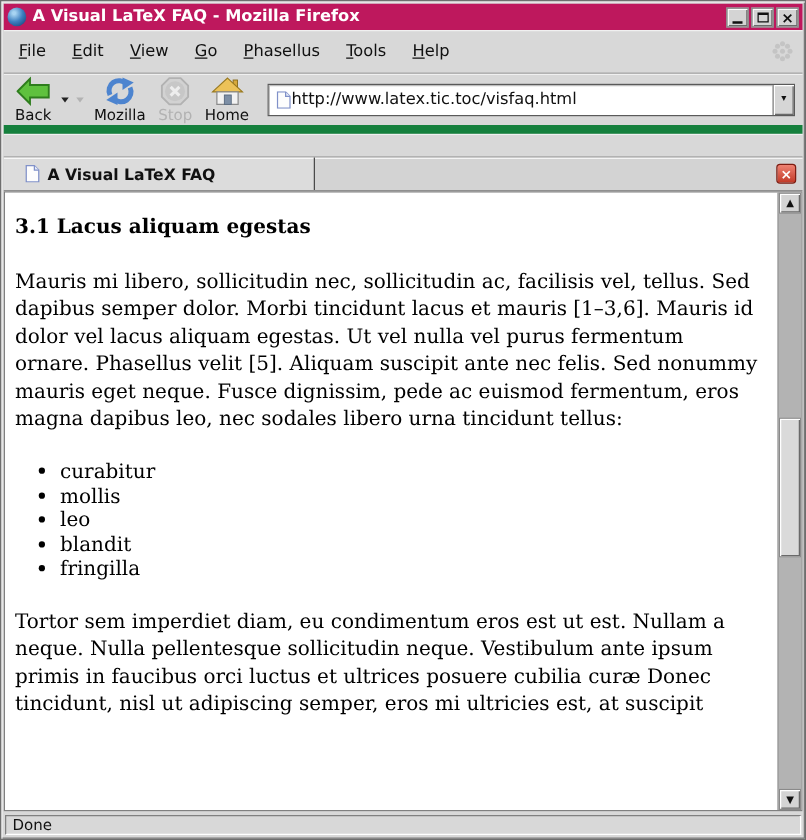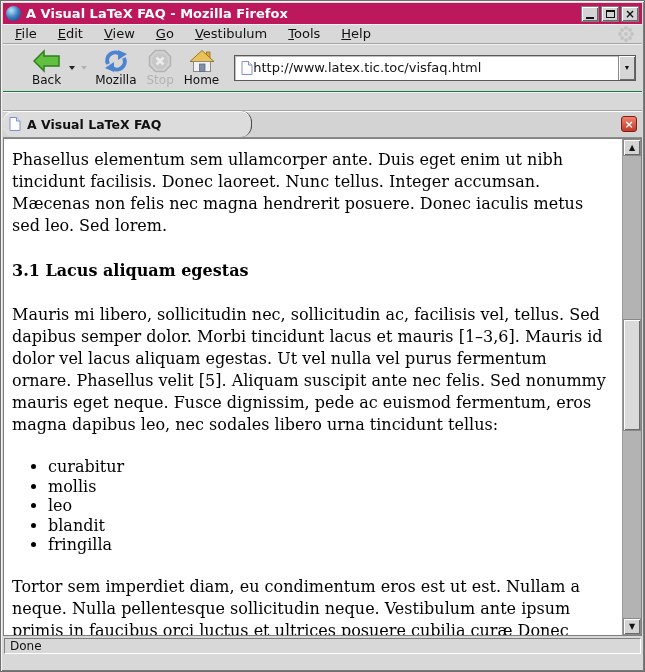--- a/index.html
+++ b/index.html
@@ -15,54 +15,54 @@
     background:radial-gradient(circle at 35% 30%, #a8d4f2 8%, #3e80c0 48%, #1b4b86 85%);}
   .wtitle{flex:1;color:#fff;font-weight:bold;font-size:13px;white-space:nowrap;overflow:hidden;}
   .winbtns{display:flex;gap:2px;}
   .wbtn{width:18px;height:16px;padding:0;background:#d4d4d4;border:1px solid #808080;
     box-shadow:inset 1px 1px 0 #fff, inset -1px -1px 0 #6a6a6a;
     display:flex;align-items:center;justify-content:center;font-family:inherit;}
   .glyph-min{width:8px;height:2px;background:#111;align-self:flex-end;margin-bottom:2px;}
   .glyph-max{width:9px;height:8px;border:1px solid #111;border-top-width:2px;}
   .glyph-close{font-size:12px;font-weight:bold;color:#111;line-height:1;}
   
-  .menubar{height:20px;flex:none;display:flex;align-items:center;padding-left:6px;
+  .menubar{height:35px;flex:none;display:flex;align-items:center;padding-left:6px;
     border-bottom:1px solid #a5a5a5;box-shadow:inset 0 1px 0 #f0f0f0;}
   .menu-item{display:inline-block;font-size:13px;color:#111;padding:3px 6px;margin-right:9px;}
   .menu-item::first-letter{text-decoration:underline;}
   .throbber{margin-left:auto;margin-right:8px;width:16px;height:16px;position:relative;}
   .throbber i{position:absolute;left:6px;top:6px;width:4px;height:4px;border-radius:50%;
     background:#c4c4c4;
     box-shadow:0 -6px 0 #c4c4c4,4px -4px 0 #c4c4c4,6px 0 0 #c4c4c4,4px 4px 0 #c4c4c4,
       0 6px 0 #c4c4c4,-4px 4px 0 #c4c4c4,-6px 0 0 #c4c4c4,-4px -4px 0 #c4c4c4;}
   
-  .toolbar{height:48px;flex:none;display:flex;align-items:center;padding:2px 6px 2px 24px;
-    border-bottom:1px solid #15803d;box-shadow:inset 0 1px 0 #f0f0f0;}
+  .toolbar{height:48px;flex:none;display:flex;align-items:center;padding:2px 6px 2px 4px;
+    border-bottom:7px solid #15803d;box-shadow:inset 0 1px 0 #f0f0f0;}
   .tbtn{display:flex;flex-direction:column;align-items:center;gap:1px;padding:1px 5px;
     background:none;border:none;font-family:inherit;}
   .tbtn .tlabel{font-size:12px;color:#111;line-height:1;}
   .tbtn.disabled .tlabel{color:#b2b2b2;}
   .drop{width:12px;height:30px;display:flex;align-items:center;justify-content:center;border:none;background:none;padding:0;}
   .tri{width:0;height:0;border-left:3px solid transparent;border-right:3px solid transparent;
     border-top:4px solid #222;}
   .tri.dis{border-top-color:#b2b2b2;}
   .urlbox{flex:1;height:26px;margin-left:10px;background:#fff;border:1px solid #5a5a5a;
     box-shadow:inset 1px 1px 0 rgba(0,0,0,.25);display:flex;align-items:center;padding-left:6px;gap:0;}
   .urlbox input{flex:1;border:none;outline:none;font-size:13px;color:#111;background:transparent;
     font-family:inherit;padding:0;}
   .urlbtn{width:17px;height:100%;flex:none;background:#d6d6d6;border:none;border-left:1px solid #8a8a8a;
     box-shadow:inset 1px 1px 0 #fff, inset -1px -1px 0 #6a6a6a;
     display:flex;align-items:center;justify-content:center;font-size:7px;color:#111;padding:0;}
   
   .bookstrip{height:19px;flex:none;border-bottom:1px solid #a5a5a5;box-shadow:inset 0 1px 0 #f0f0f0;}
   .tabbar{height:27px;flex:none;background:#d3d3d3;display:flex;align-items:stretch;
     box-shadow:inset 0 1px 0 #fff;border-bottom:1px solid #8f8f8f;}
-  .tab{width:249px;display:flex;align-items:center;gap:6px;padding-left:6px;
+  .tab{width:249px;display:flex;align-items:center;gap:6px;padding-left:17px;
     background:#dcdcdc;border-right:1px solid #4a4a4a;box-shadow:inset 0 1px 0 #fff;
-    font-size:12.5px;font-weight:bold;color:#111;border-radius:11px;}
+    font-size:12.5px;font-weight:bold;color:#111;}
   .tab-close{margin-left:auto;align-self:center;margin-right:5px;width:16px;height:16px;
     background:linear-gradient(#ee8272,#c23a28);border:1px solid #7e1d12;border-radius:3px;
     color:#fff;font-weight:bold;font-size:11px;line-height:1;display:flex;align-items:center;
     justify-content:center;padding:0;font-family:inherit;}
   
   .content-wrap{flex:1;display:flex;min-height:0;border:1px solid #808080;background:#fff;}
   .content{flex:1;overflow:hidden;padding:10px 14px 0 8px;color:#000;
     font-family:"DejaVu Serif","Liberation Serif",serif;font-size:16px;line-height:22px;}
   .content p{margin:0 0 21px 0;}
   .content h2{font-size:16px;line-height:26px;margin:4px 0 20px 0;font-weight:bold;}
@@ -72,21 +72,21 @@
   .scrollbar{width:19px;flex:none;display:flex;flex-direction:column;background:#b3b3b3;
     border-left:1px solid #9a9a9a;}
   .sbtn{height:17px;flex:none;background:#d4d4d4;border:1px solid #8a8a8a;
     box-shadow:inset 1px 1px 0 #fff, inset -1px -1px 0 #6a6a6a;
     display:flex;align-items:center;justify-content:center;font-size:8px;color:#111;
     padding:0;font-family:inherit;}
   .sb-track{flex:1;position:relative;}
   .sb-thumb{position:absolute;left:0;right:0;top:163px;height:112px;background:#dadada;
     border:1px solid #8a8a8a;box-shadow:inset 1px 1px 0 #fff, inset -1px -1px 0 #6a6a6a;}
   
-  .statusbar{height:33px;flex:none;display:flex;align-items:flex-start;padding:2px 1px 1px 1px;}
+  .statusbar{height:20px;flex:none;display:flex;align-items:center;padding:2px 1px 1px 1px;}
   .status-field{flex:1;border:1px solid;border-color:#808080 #fff #fff #808080;
     font-size:12px;color:#111;display:flex;align-items:center;padding-left:5px;background:#d8d8d8;}
   svg{display:block;}
 </style>
 </head>
 <body>
 
 <div class="window">
 
   <div class="titlebar">
@@ -103,21 +103,21 @@
           <span class="glyph-close">×</span>
         </button>
     </span>
   </div>
 
   <div class="menubar">
     <span class="menu-item">File</span>
     <span class="menu-item">Edit</span>
     <span class="menu-item">View</span>
     <span class="menu-item">Go</span>
-    <span class="menu-item">Vestibulum</span>
+    <span class="menu-item">Phasellus</span>
     <span class="menu-item">Tools</span>
     <span class="menu-item">Help</span>
     <span class="throbber">
         <i></i>
       </span>
   </div>
 
   <div class="toolbar">
     <button class="tbtn">
       <svg width="28" height="24" viewBox="0 0 28 24">
@@ -184,21 +184,20 @@
       </svg>
       <span>A Visual LaTeX FAQ</span>
     </div>
     <button class="tab-close">
         <span>×</span>
       </button>
   </div>
 
   <div class="content-wrap">
     <div class="content">
-      <p>Phasellus elementum sem ullamcorper ante. Duis eget enim ut nibh tincidunt facilisis. Donec laoreet. Nunc tellus. Integer accumsan. Mæcenas non felis nec magna hendrerit posuere. Donec iaculis metus sed leo. Sed lorem.</p>
       <h2>3.1 Lacus aliquam egestas</h2>
       <p>Mauris mi libero, sollicitudin nec, sollicitudin ac, facilisis vel, tellus. Sed dapibus semper dolor. Morbi tincidunt lacus et mauris [1–3,6]. Mauris id dolor vel lacus aliquam egestas. Ut vel nulla vel purus fermentum ornare. Phasellus velit [5]. Aliquam suscipit ante nec felis. Sed nonummy mauris eget neque. Fusce dignissim, pede ac euismod fermentum, eros magna dapibus leo, nec sodales libero urna tincidunt tellus:</p>
       <ul>
         <li>curabitur</li>
         <li>mollis</li>
         <li>leo</li>
         <li>blandit</li>
         <li>fringilla</li>
       </ul>
       <p>Tortor sem imperdiet diam, eu condimentum eros est ut est. Nullam a neque. Nulla pellentesque sollicitudin neque. Vestibulum ante ipsum primis in faucibus orci luctus et ultrices posuere cubilia curæ Donec tincidunt, nisl ut adipiscing semper, eros mi ultricies est, at suscipit</p>

